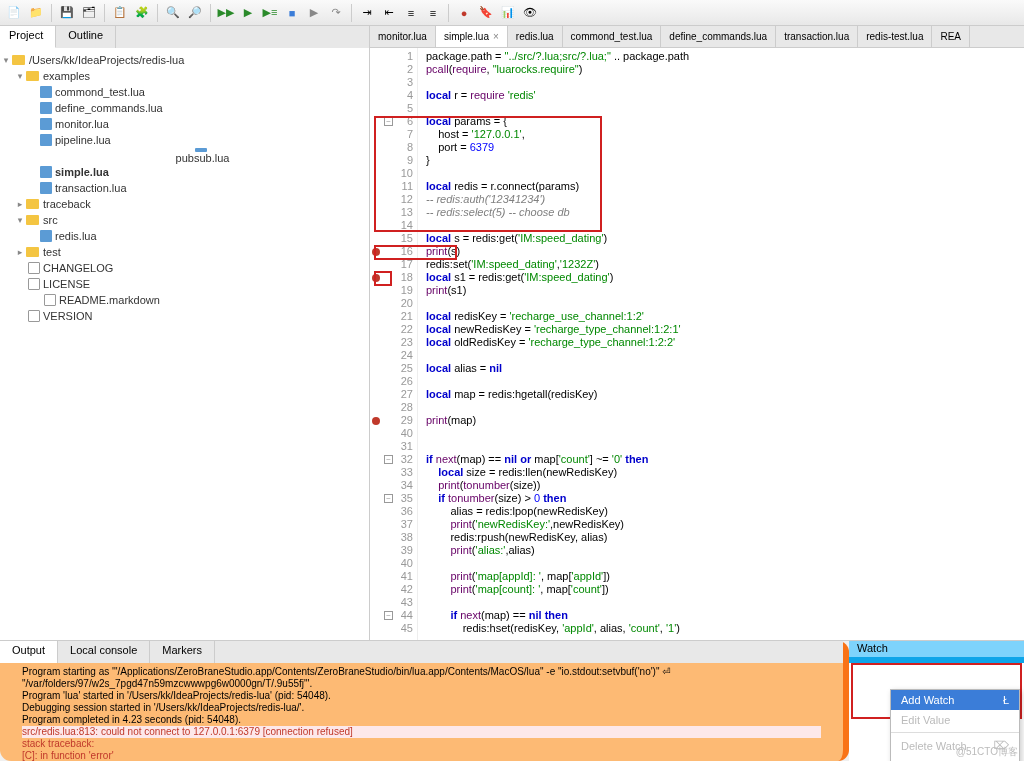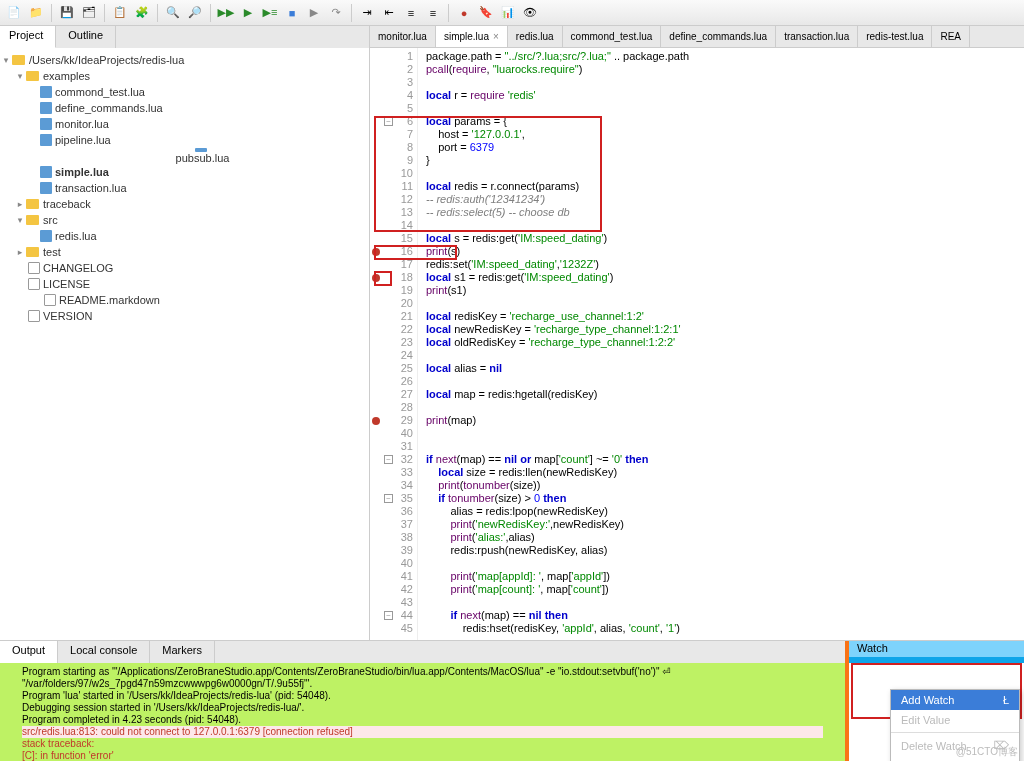--- a/index.html
+++ b/index.html
@@ -37,21 +37,21 @@
 .code { padding: 2px 0 2px 8px; }
 .code-line { height: 13px; white-space: pre; }
 .kw { color: #0000cc; font-weight: bold; }
 .str { color: #008800; }
 .num { color: #0000ff; }
 .cmt { color: #808080; font-style: italic; }
 .fn { color: #660066; }
 .redbox { border: 2px solid #d02020; position: absolute; pointer-events: none; }
 
 .bottom { height: 121px; display: flex; border-top: 1px solid #ccc; }
-.output-panel { flex: 1; background: #bef264; border-right: 4px solid #f97316; display: flex; flex-direction: column; }
+.output-panel { flex: 1; background: #fdba74; border-right: 6px solid #f97316; display: flex; flex-direction: column; border-radius: 11px; }
 .out-tabs { display: flex; background: #e8e8e8; height: 22px; }
 .out-tab { padding: 3px 12px; border-right: 1px solid #ccc; cursor: pointer; }
 .out-tab.active { background: #fff; font-weight: 500; }
 .out-text { font-family: Menlo, Monaco, monospace; font-size: 10px; line-height: 12px; padding: 3px 22px; overflow: auto; flex: 1; }
 .out-text .err { color: #c0392b; }
 .out-text .errbg { background: #fde8ea; }
 
 .watch-panel { width: 175px; background: #fff; display: flex; flex-direction: column; position: relative;}
 .watch-head { background: #7dd3fc; height: 22px; padding: 1px 8px; font-weight: 500; border-bottom: 6px solid #0ea5e9; }
 .watch-body { flex: 1; position: relative; }
@@ -401,22 +401,22 @@
           <div class="code-line"></div>
           <div class="code-line"><span class="fn">print</span>(map)</div>
           <div class="code-line"></div>
           <div class="code-line"></div>
           <div class="code-line"><span class="kw">if</span> <span class="fn">next</span>(map) == <span class="kw">nil</span> <span class="kw">or</span> map[<span class="str">'count'</span>] ~= <span class="str">'0'</span> <span class="kw">then</span></div>
           <div class="code-line">    <span class="kw">local</span> size = redis:llen(newRedisKey)</div>
           <div class="code-line">    <span class="fn">print</span>(<span class="fn">tonumber</span>(size))</div>
           <div class="code-line">    <span class="kw">if</span> <span class="fn">tonumber</span>(size) &gt; <span class="num">0</span> <span class="kw">then</span></div>
           <div class="code-line">        alias = redis:lpop(newRedisKey)</div>
           <div class="code-line">        <span class="fn">print</span>(<span class="str">'newRedisKey:'</span>,newRedisKey)</div>
+          <div class="code-line">        redis:rpush(newRedisKey, alias)</div>
           <div class="code-line">        <span class="fn">print</span>(<span class="str">'alias:'</span>,alias)</div>
-          <div class="code-line">        redis:rpush(newRedisKey, alias)</div>
           <div class="code-line"></div>
           <div class="code-line">        <span class="fn">print</span>(<span class="str">'map[appId]: '</span>, map[<span class="str">'appId'</span>])</div>
           <div class="code-line">        <span class="fn">print</span>(<span class="str">'map[count]: '</span>, map[<span class="str">'count'</span>])</div>
           <div class="code-line"></div>
           <div class="code-line">        <span class="kw">if</span> <span class="fn">next</span>(map) == <span class="kw">nil</span> <span class="kw">then</span></div>
           <div class="code-line">            redis:hset(redisKey, <span class="str">'appId'</span>, alias, <span class="str">'count'</span>, <span class="str">'1'</span>)</div>
         </div>
       <div class="redbox" style="left:4px; top:68px; width:228px; height:116px;"></div>
       <div class="redbox" style="left:4px; top:197px; width:83px; height:15px;"></div>
       <div class="redbox" style="left:4px; top:223px; width:18px; height:15px;"></div>

